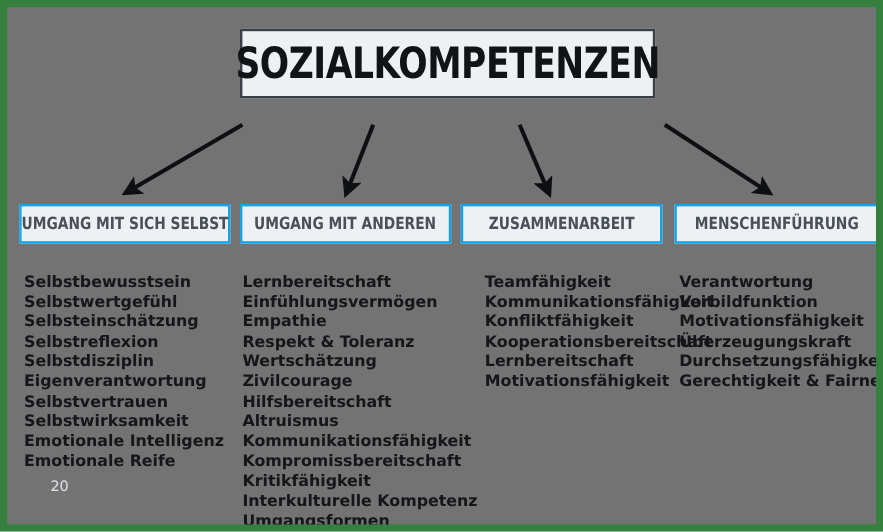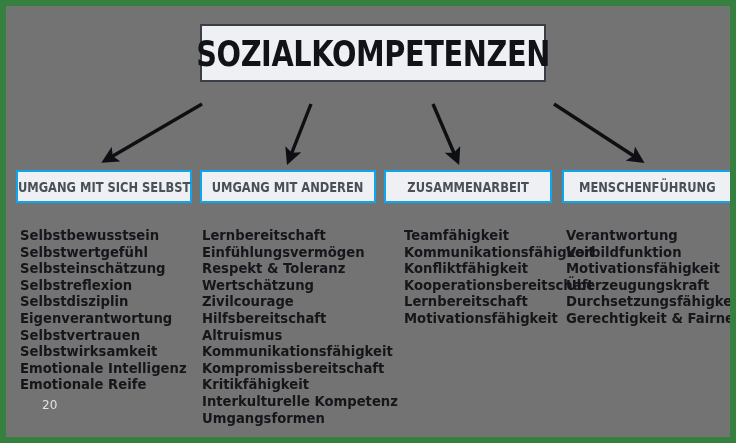--- a/index.html
+++ b/index.html
@@ -151,20 +151,21 @@
       <li>Selbstdisziplin</li>
       <li>Eigenverantwortung</li>
       <li>Selbstvertrauen</li>
       <li>Selbstwirksamkeit</li>
       <li>Emotionale Intelligenz</li>
       <li>Emotionale Reife</li>
     </ul>
   <ul id="list1" class="item-list">
       <li>Lernbereitschaft</li>
       <li>Einfühlungsvermögen</li>
+      <li>Empathie</li>
       <li>Respekt &amp; Toleranz</li>
       <li>Wertschätzung</li>
       <li>Zivilcourage</li>
       <li>Hilfsbereitschaft</li>
       <li>Altruismus</li>
       <li>Kommunikationsfähigkeit</li>
       <li>Kompromissbereitschaft</li>
       <li>Kritikfähigkeit</li>
       <li>Interkulturelle Kompetenz</li>
       <li>Umgangsformen</li>

